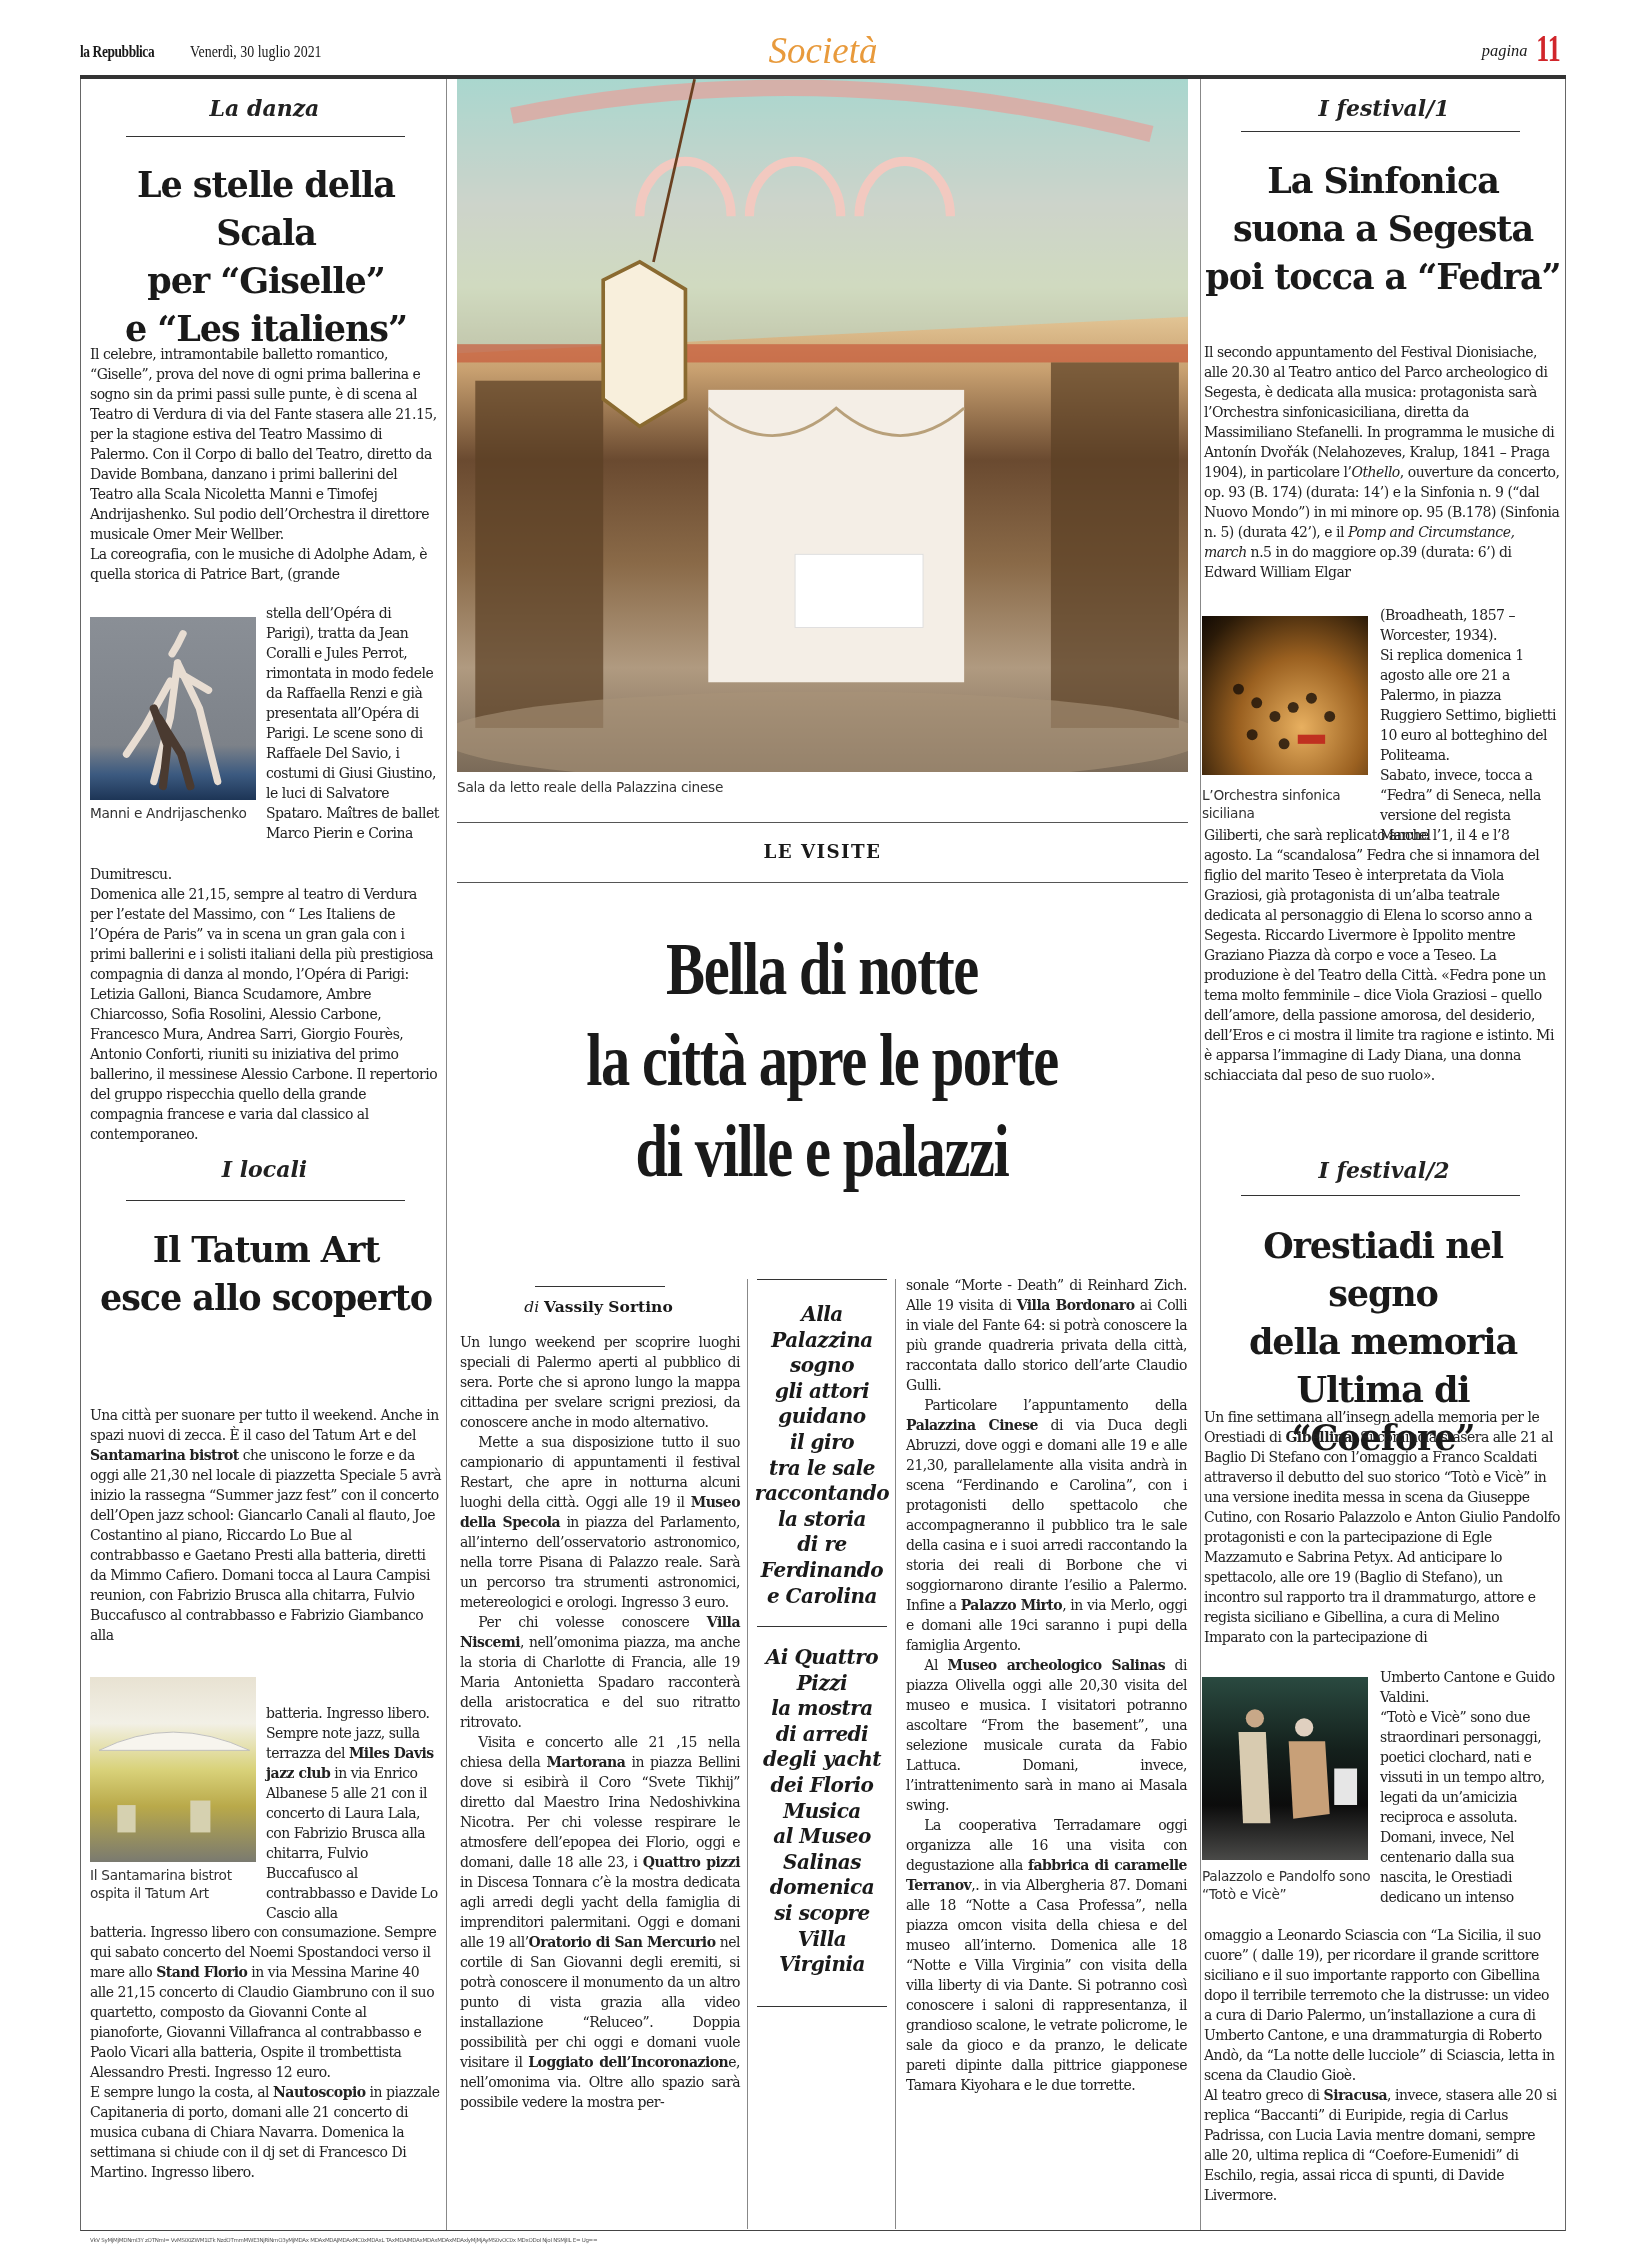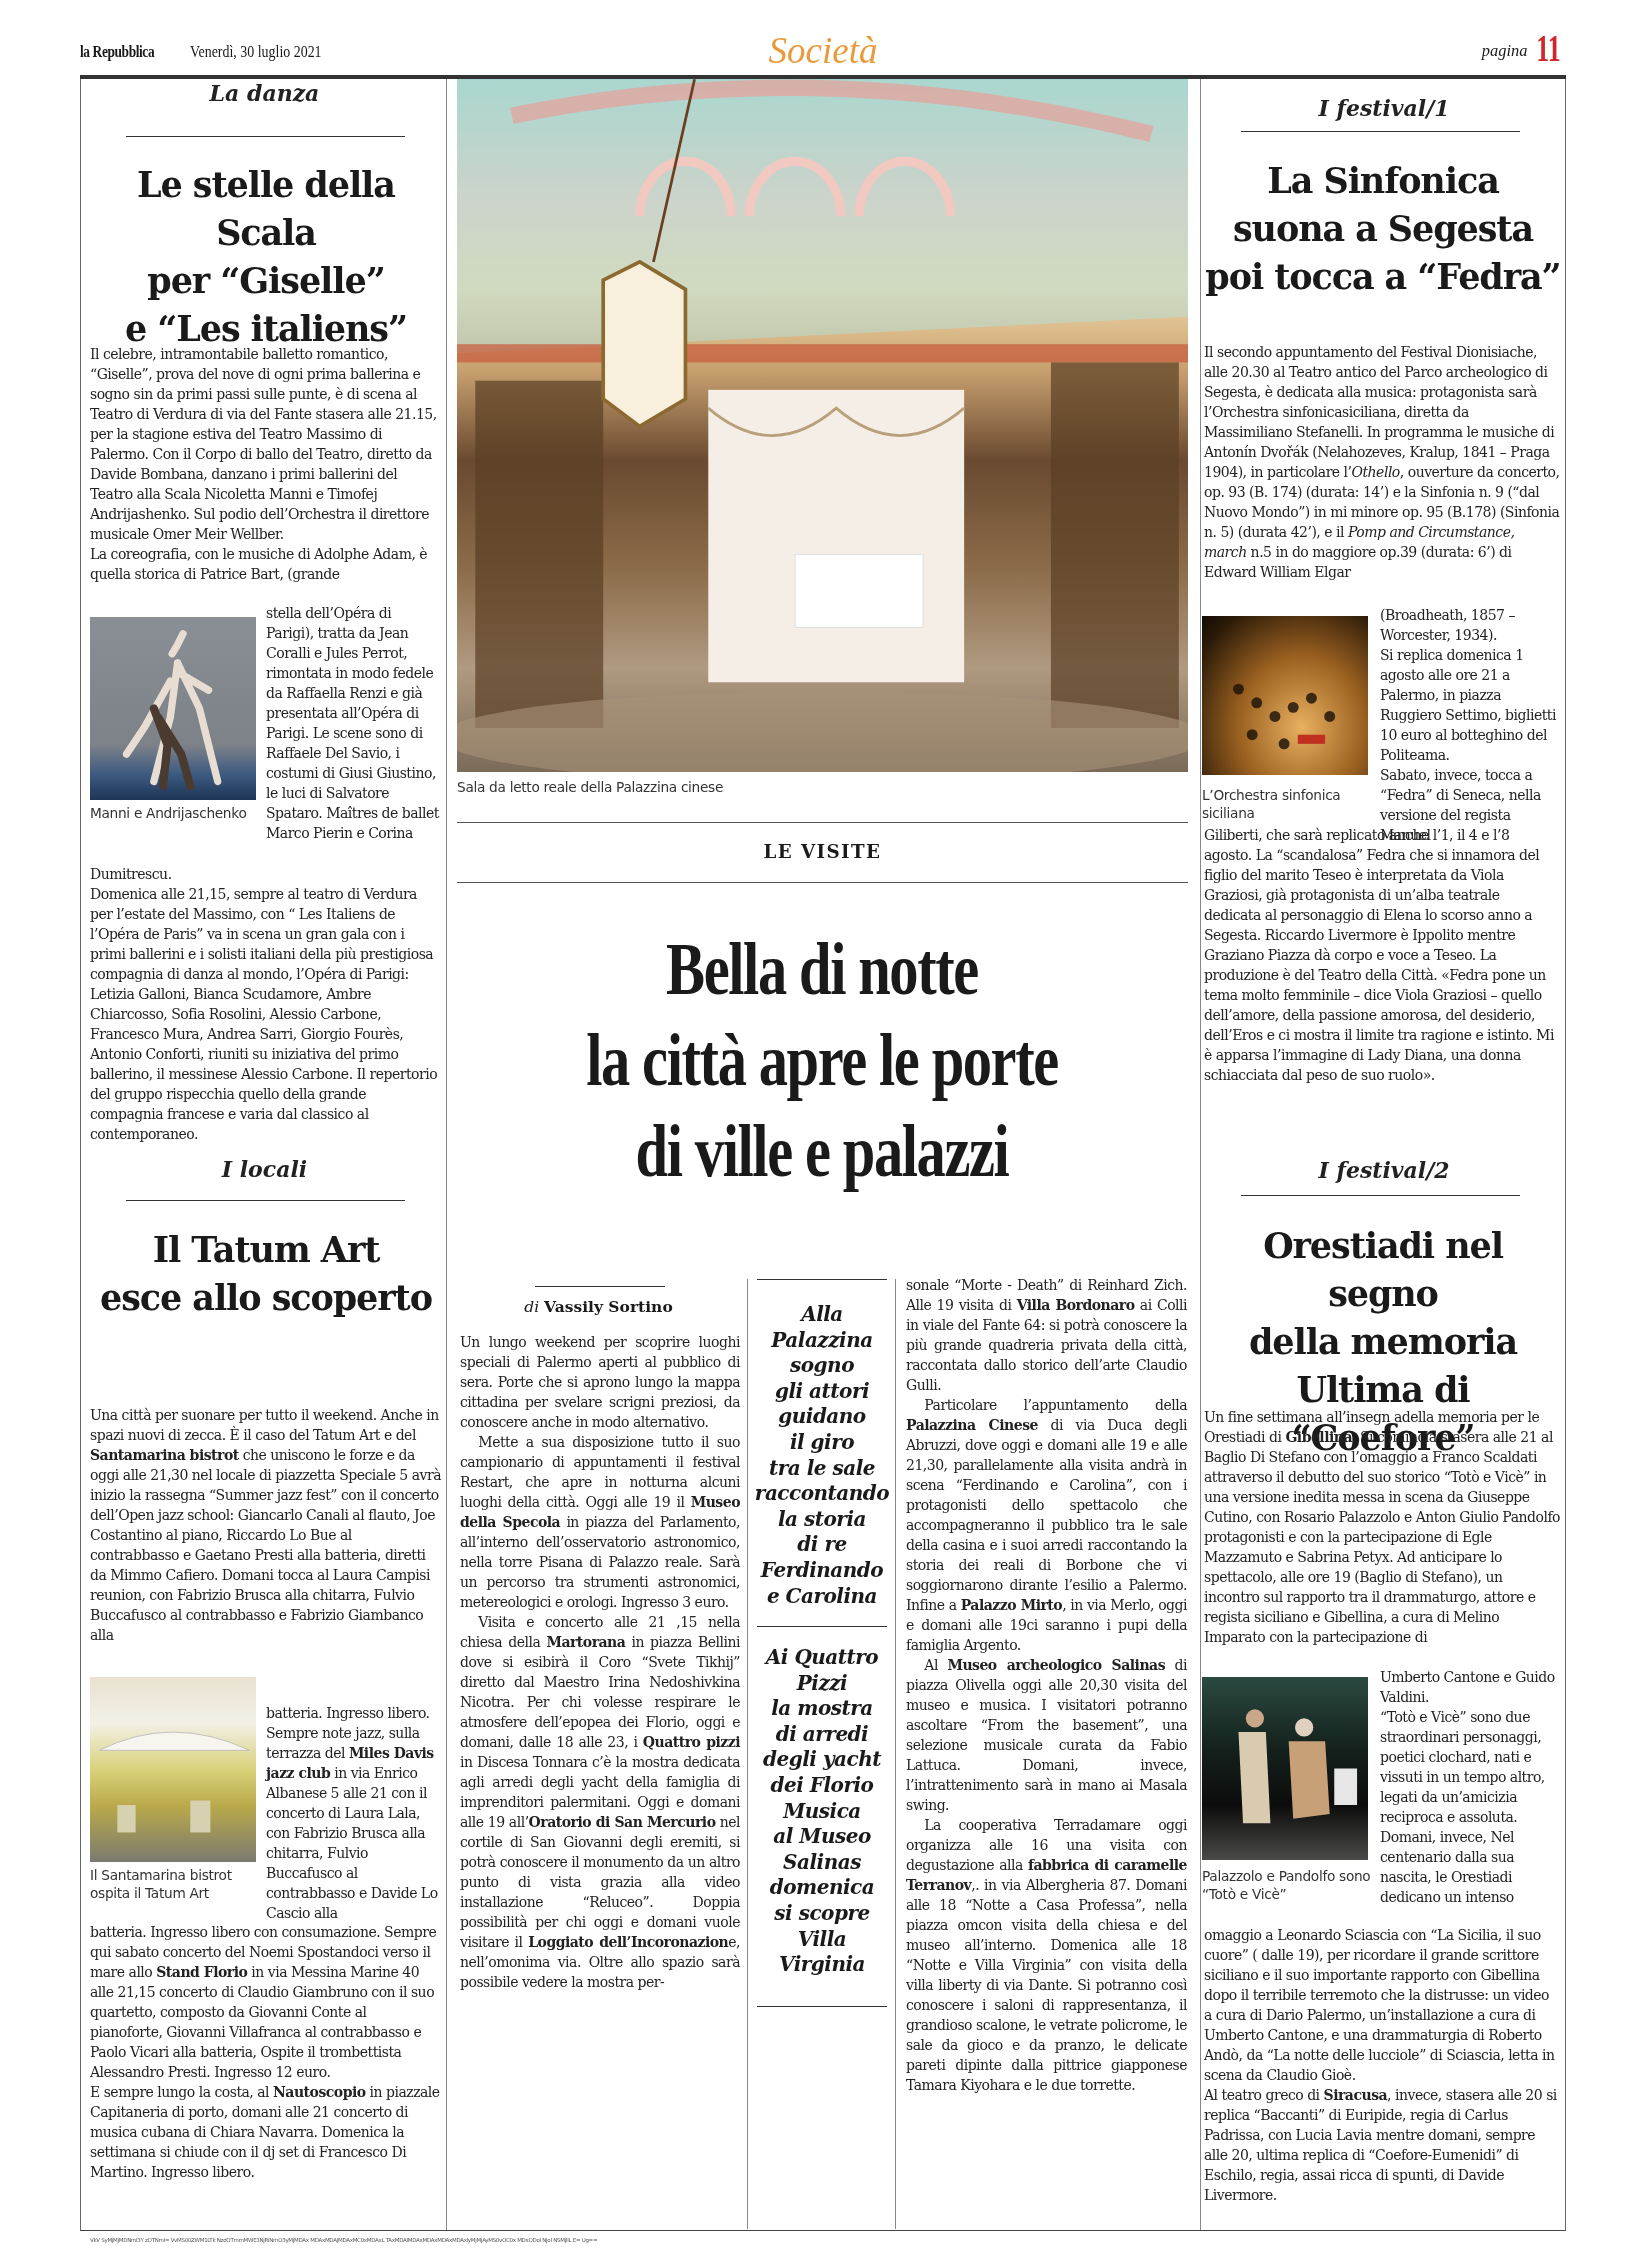--- a/index.html
+++ b/index.html
@@ -50,21 +50,21 @@
   </div>
 </div>
 <div class="top-rule"></div>
 
 <div class="frame"></div>
 <div class="vrule" style="left:446px; top:79px; height:1188px;"></div>
 <div class="vrule" style="left:1200px; top:79px; height:1188px;"></div>
 <div class="vrule" style="left:446px; top:1266px; height:964px;"></div>
 <div class="vrule" style="left:1200px; top:1266px; height:964px;"></div>
 
-<div class="kicker" style="left:91px; top:80px; width:347px;">La danza</div>
+<div class="kicker" style="left:91px; top:95px; width:347px;">La danza</div>
 <div class="kicker-rule" style="left:126px; top:136px; width:279px;"></div>
 <div class="headline" style="left:88px; top:161px; width:356px;">
   <div>Le stelle della Scala</div>
   <div>per “Giselle”</div>
   <div>e “Les italiens”</div>
 </div>
 <div class="body" style="left:90px; top:344px; width:351px;">
   <div>Il celebre, intramontabile balletto romantico, “Giselle”, prova del nove di ogni prima ballerina e sogno sin da primi passi sulle punte, è di scena al Teatro di Verdura di via del Fante stasera alle 21.15, per la stagione estiva del Teatro Massimo di Palermo. Con il Corpo di ballo del Teatro, diretto da Davide Bombana, danzano i primi ballerini del Teatro alla Scala Nicoletta Manni e Timofej Andrijashenko. Sul podio dell’Orchestra il direttore musicale Omer Meir Wellber.</div>
   <div>La coreografia, con le musiche di Adolphe Adam, è quella storica di Patrice Bart, (grande</div>
 </div>
@@ -135,20 +135,21 @@
 
 <div class="kicker-rule" style="left:535px; top:1286px; width:130px;"></div>
 <div class="byline" style="left:457px; top:1297px; width:283px;">
   <span class="di">di</span>
   <b>Vassily Sortino</b>
 </div>
 
 <div class="body just" style="left:460px; top:1332px; width:280px;">
   <div>Un lungo weekend per scoprire luoghi speciali di Palermo aperti al pubblico di sera. Porte che si aprono lungo la mappa cittadina per svelare scrigni preziosi, da conoscere anche in modo alternativo.</div>
   <div style="text-indent:18.3px;"><span>Mette a sua disposizione tutto il suo campionario di appuntamenti il festival Restart, che apre in notturna alcuni luoghi della città. Oggi alle 19 il </span><b>Museo della Specola</b><span> in piazza del Parlamento, all’interno dell’osservatorio astronomico, nella torre Pisana di Palazzo reale. Sarà un percorso tra strumenti astronomici, metereologici e orologi. Ingresso 3 euro.</span></div>
+  <div style="text-indent:18.3px;"><span>Per chi volesse conoscere </span><b>Villa Niscemi</b><span>, nell’omonima piazza, ma anche la storia di Charlotte di Francia, alle 19 Maria Antonietta Spadaro racconterà della aristocratica e del suo ritratto ritrovato.</span></div>
   <div style="text-indent:18.3px;"><span>Visita e concerto alle 21 ,15 nella chiesa della </span><b>Martorana</b><span> in piazza Bellini dove si esibirà il Coro “Svete Tikhij” diretto dal Maestro Irina Nedoshivkina Nicotra. Per chi volesse respirare le atmosfere dell’epopea dei Florio, oggi e domani, dalle 18 alle 23, i </span><b>Quattro pizzi</b><span> in Discesa Tonnara c’è la mostra dedicata agli arredi degli yacht della famiglia di imprenditori palermitani. Oggi e domani alle 19 all’</span><b>Oratorio di San Mercurio</b><span> nel cortile di San Giovanni degli eremiti, si potrà conoscere il monumento da un altro punto di vista grazia alla video installazione “Reluceo”. Doppia possibilità per chi oggi e domani vuole visitare il </span><b>Loggiato dell’Incoronazion</b><span>e, nell’omonima via. Oltre allo spazio sarà possibile vedere la mostra per-</span></div>
 </div>
 
 <div class="vrule" style="left:747px; top:1279px; height:950px;"></div>
 <div class="kicker-rule" style="left:757px; top:1279px; width:130px;"></div>
 <div class="pullquote" style="left:749px; top:1302px; width:146px;">
   <div>Alla</div>
   <div>Palazzina</div>
   <div>sogno</div>
   <div>gli attori</div>

